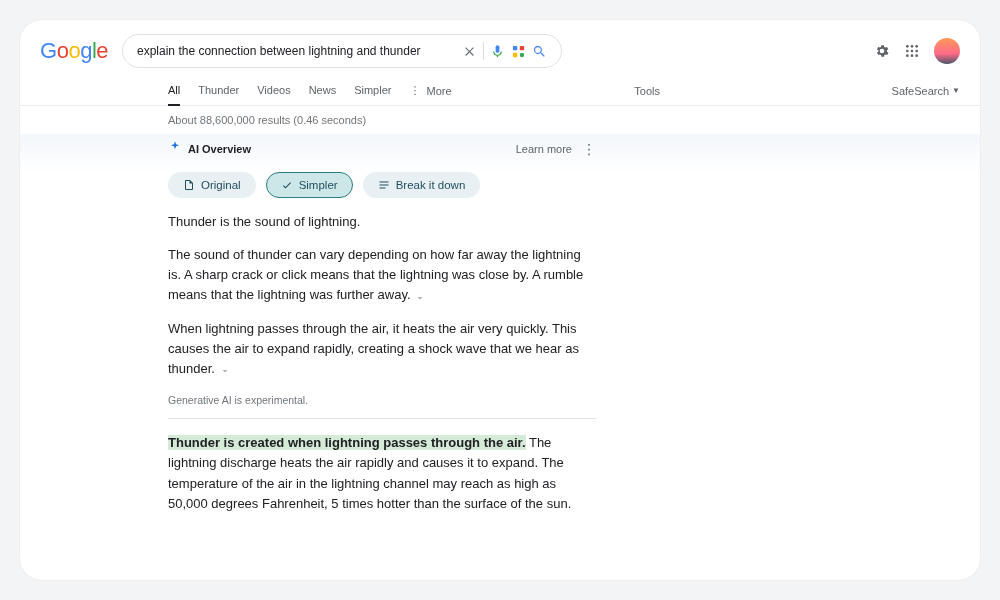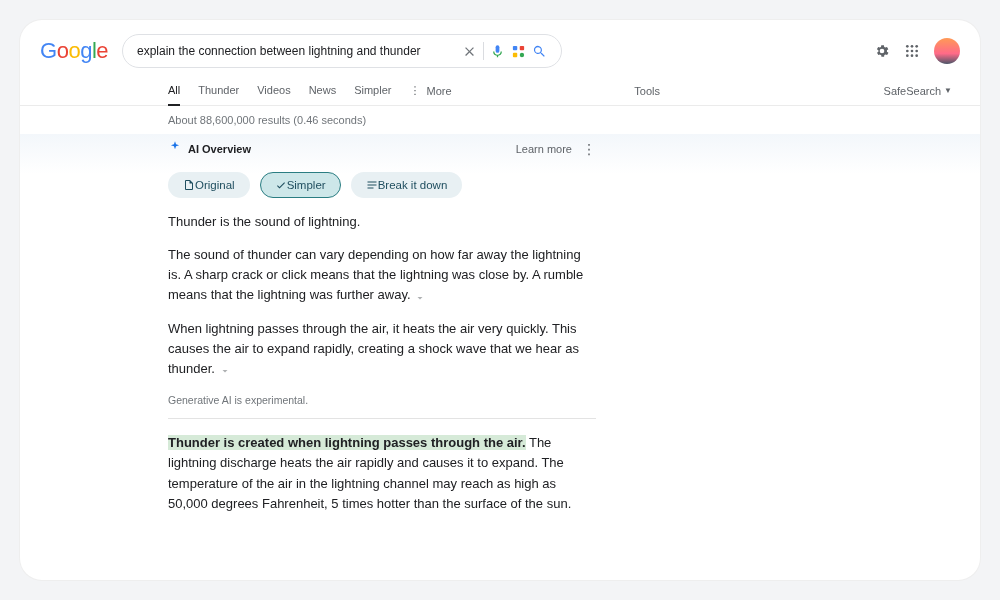--- a/index.html
+++ b/index.html
@@ -20,33 +20,33 @@
 .divider{width:1px;height:18px;background:#dadce0}
 .top-right{margin-left:auto;display:flex;align-items:center;gap:14px}
 .avatar{width:26px;height:26px;border-radius:50%;background:linear-gradient(180deg,#ff9a56 0%,#ff6a88 60%,#4a5568 100%)}
 
 .tabs-row{display:flex;align-items:center;padding:0 20px 0 148px;font-size:11px;color:#5f6368;border-bottom:1px solid #ebebeb;position:relative}
 .tabs{display:flex;gap:18px}
 .tab{padding:8px 0;cursor:pointer}
 .tab.active{color:#202124;font-weight:500;border-bottom:2px solid #202124;margin-bottom:-1px}
 .more-wrap{display:flex;align-items:center;gap:6px;margin-left:18px}
 .tools{margin-left:auto;margin-right:300px;color:#5f6368}
-.safesearch{position:absolute;right:28px;font-size:11px;color:#5f6368;display:flex;align-items:center;gap:3px}
+.safesearch{position:absolute;right:20px;font-size:11px;color:#5f6368;display:flex;align-items:center;gap:3px}
 
 .results-meta{padding:8px 20px 8px 148px;font-size:11px;color:#70757a}
 
 .ai-area{padding:6px 20px 0 148px;background:linear-gradient(180deg,#f3f7fb 0%,#fff 40px);width:100%}
 .ai-head{display:flex;align-items:center;width:428px}
 .ai-spark{color:#1a73e8;margin-right:6px}
 .ai-title{font-size:11px;font-weight:700;color:#202124}
 .learn-more{margin-left:auto;font-size:11px;color:#5f6368;margin-right:10px}
 .vdots{color:#5f6368;font-size:14px}
 
 .chips{display:flex;gap:10px;margin:14px 0 14px}
-.chip{display:flex;padding:6px 14px;border-radius:18px;font-size:11.5px;color:#1f4e5f;background:#e8f0f3;border:1px solid transparent;cursor:pointer}
+.chip{display:flex;gap:6px;padding:6px 14px;border-radius:18px;font-size:11.5px;color:#1f4e5f;background:#e8f0f3;border:1px solid transparent;cursor:pointer}
 .chip.sel{background:#cde7e9;border:1.5px solid #2a7d82}
 .chip svg{width:12px;height:12px}
 
 .ai-body{width:428px;font-size:13px;color:#202124;line-height:1.55}
 .ai-body p{margin-bottom:13px}
 .caret{display:inline-block;width:12px;height:12px;vertical-align:middle}
 .caret svg{opacity:.5}
 .disclaimer{font-size:10.5px;color:#70757a;margin-top:2px;margin-bottom:10px}
 .hr{border:none;border-top:1px solid #e3e3e3;margin:6px 0 14px;width:428px}
 

